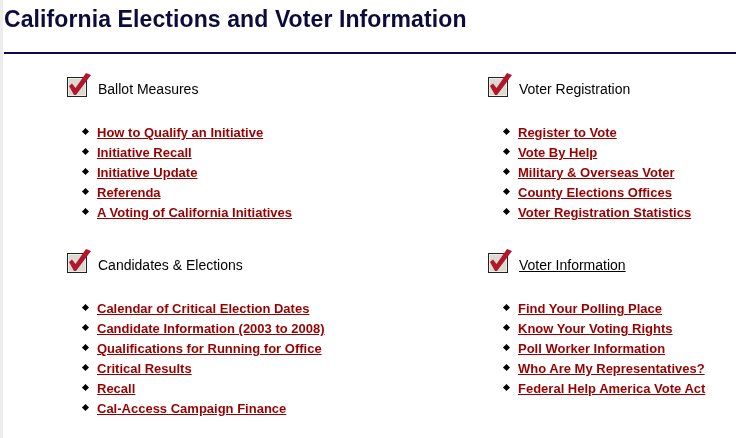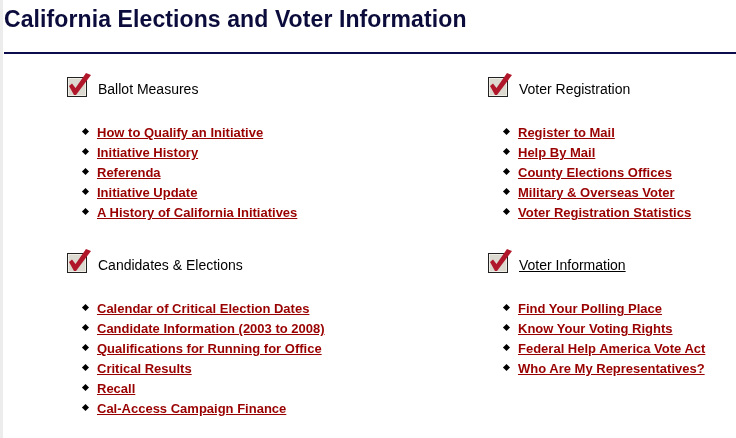--- a/index.html
+++ b/index.html
@@ -63,42 +63,42 @@
   <svg viewBox="0 0 24 24" width="24" height="24">
     <rect x="0.5" y="4.5" width="19" height="19" fill="#dcdad0" stroke="#222" stroke-width="1"></rect>
     <rect x="1.5" y="5.5" width="17" height="17" fill="none" stroke="#f4f2ea" stroke-width="0.8"></rect>
     <path d="M2 13 L5 10.5 L8.5 15 L19 0 L24 2 L9 22 L7 22 Z" fill="#b0172b"></path>
   </svg>
 </span>
         <h2 class="section-title">Ballot Measures</h2>
       </div>
       <ul class="link-list">
         <li class="link-item"><span class="bullet-icon"></span><a class="link">How to Qualify an Initiative</a></li>
-        <li class="link-item"><span class="bullet-icon"></span><a class="link">Initiative History</a></li>
+        <li class="link-item"><span class="bullet-icon"></span><a class="link">Initiative Recall</a></li>
+        <li class="link-item"><span class="bullet-icon"></span><a class="link">Initiative Update</a></li>
         <li class="link-item"><span class="bullet-icon"></span><a class="link">Referenda</a></li>
-        <li class="link-item"><span class="bullet-icon"></span><a class="link">Initiative Update</a></li>
-        <li class="link-item"><span class="bullet-icon"></span><a class="link">A History of California Initiatives</a></li>
+        <li class="link-item"><span class="bullet-icon"></span><a class="link">A Voting of California Initiatives</a></li>
       </ul>
     </div>
     <div class="section" style="left: 488px; top: 69px;">
       <div class="section-header">
         <span class="check-icon">
   <svg viewBox="0 0 24 24" width="24" height="24">
     <rect x="0.5" y="4.5" width="19" height="19" fill="#dcdad0" stroke="#222" stroke-width="1"></rect>
     <rect x="1.5" y="5.5" width="17" height="17" fill="none" stroke="#f4f2ea" stroke-width="0.8"></rect>
     <path d="M2 13 L5 10.5 L8.5 15 L19 0 L24 2 L9 22 L7 22 Z" fill="#b0172b"></path>
   </svg>
 </span>
         <h2 class="section-title">Voter Registration</h2>
       </div>
       <ul class="link-list">
-        <li class="link-item"><span class="bullet-icon"></span><a class="link">Register to Mail</a></li>
-        <li class="link-item"><span class="bullet-icon"></span><a class="link">Help By Mail</a></li>
+        <li class="link-item"><span class="bullet-icon"></span><a class="link">Register to Vote</a></li>
+        <li class="link-item"><span class="bullet-icon"></span><a class="link">Vote By Help</a></li>
+        <li class="link-item"><span class="bullet-icon"></span><a class="link">Military &amp; Overseas Voter</a></li>
         <li class="link-item"><span class="bullet-icon"></span><a class="link">County Elections Offices</a></li>
-        <li class="link-item"><span class="bullet-icon"></span><a class="link">Military &amp; Overseas Voter</a></li>
         <li class="link-item"><span class="bullet-icon"></span><a class="link">Voter Registration Statistics</a></li>
       </ul>
     </div>
     <div class="section" style="left: 67px; top: 245px;">
       <div class="section-header">
         <span class="check-icon">
   <svg viewBox="0 0 24 24" width="24" height="24">
     <rect x="0.5" y="4.5" width="19" height="19" fill="#dcdad0" stroke="#222" stroke-width="1"></rect>
     <rect x="1.5" y="5.5" width="17" height="17" fill="none" stroke="#f4f2ea" stroke-width="0.8"></rect>
     <path d="M2 13 L5 10.5 L8.5 15 L19 0 L24 2 L9 22 L7 22 Z" fill="#b0172b"></path>
@@ -122,17 +122,18 @@
     <rect x="0.5" y="4.5" width="19" height="19" fill="#dcdad0" stroke="#222" stroke-width="1"></rect>
     <rect x="1.5" y="5.5" width="17" height="17" fill="none" stroke="#f4f2ea" stroke-width="0.8"></rect>
     <path d="M2 13 L5 10.5 L8.5 15 L19 0 L24 2 L9 22 L7 22 Z" fill="#b0172b"></path>
   </svg>
 </span>
         <h2 class="section-title underlined">Voter Information</h2>
       </div>
       <ul class="link-list">
         <li class="link-item"><span class="bullet-icon"></span><a class="link">Find Your Polling Place</a></li>
         <li class="link-item"><span class="bullet-icon"></span><a class="link">Know Your Voting Rights</a></li>
+        <li class="link-item"><span class="bullet-icon"></span><a class="link">Poll Worker Information</a></li>
+        <li class="link-item"><span class="bullet-icon"></span><a class="link">Who Are My Representatives?</a></li>
         <li class="link-item"><span class="bullet-icon"></span><a class="link">Federal Help America Vote Act</a></li>
-        <li class="link-item"><span class="bullet-icon"></span><a class="link">Who Are My Representatives?</a></li>
       </ul>
     </div>
   </div>
 
 </body></html>

